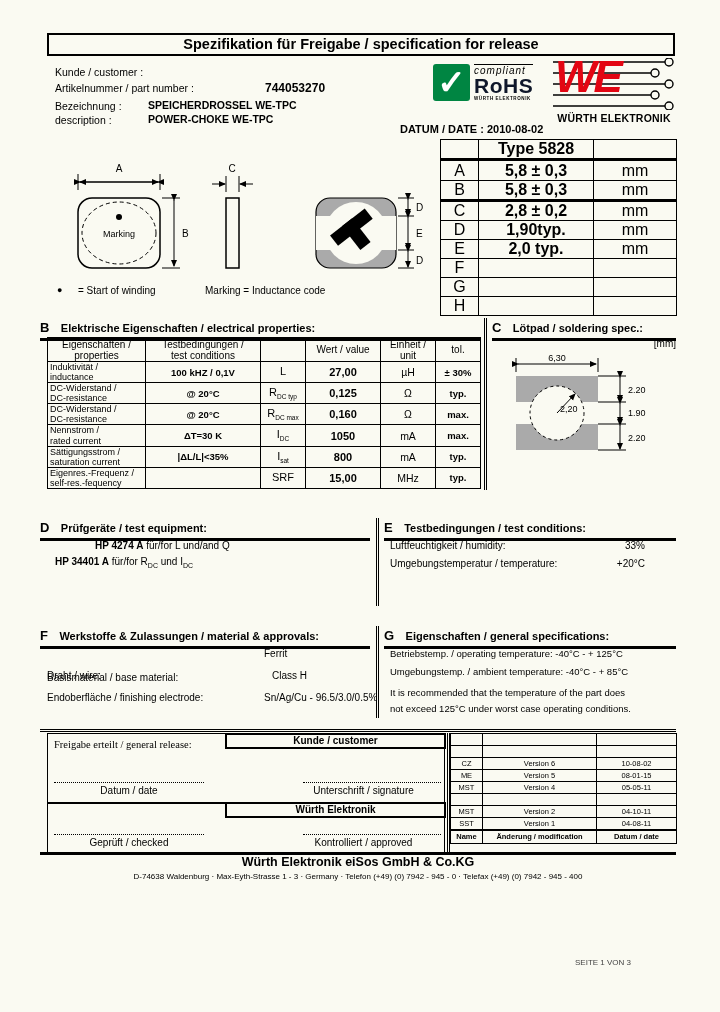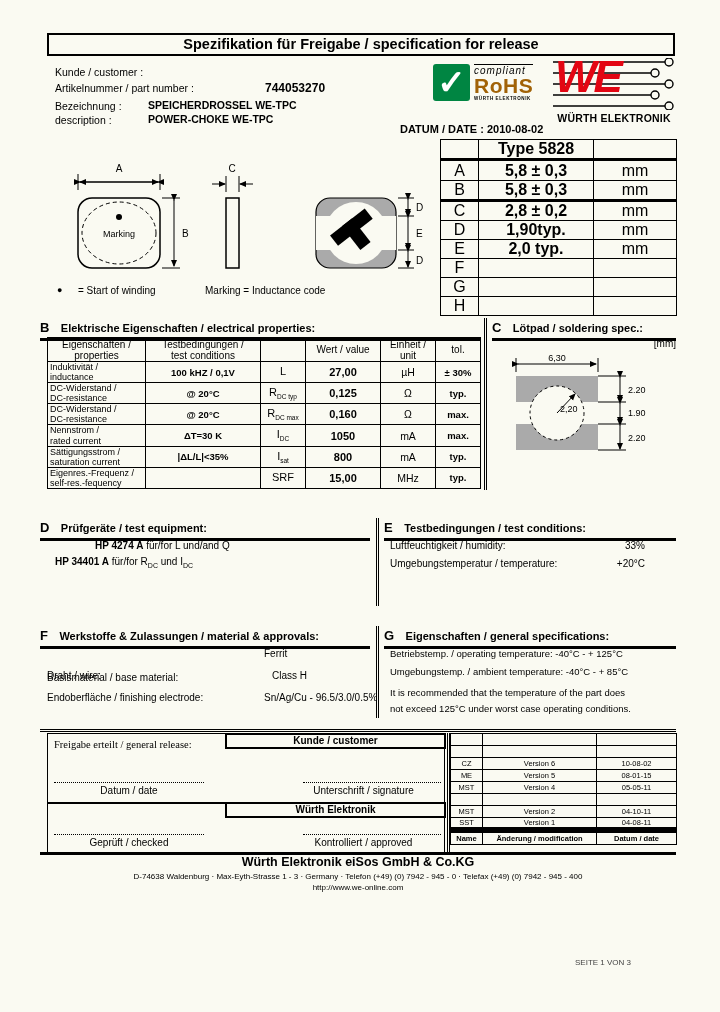--- a/index.html
+++ b/index.html
@@ -59,32 +59,32 @@
   .rel-hdrbox {
     position:absolute; border:2px solid #000; text-align:center;
     font-size:10px; font-weight:bold; height:16px; line-height:12px;
   }
   .dotted { position:absolute; border-bottom:1.5px dotted #000; height:0; }
   .rel-lbl { position:absolute; font-size:10px; text-align:center; }
 
   
   .ver-table { border-collapse:collapse; table-layout:fixed; width:226px; }
   .ver-table td { border:1px solid #000; font-size:7.5px; text-align:center; height:12px; padding:0; overflow:hidden; white-space:nowrap; }
-  .ver-table tr.foot td { font-weight:bold; font-size:7.5px; border-top:6px solid #000000; height:14px; }
+  .ver-table tr.foot td { font-weight:bold; font-size:7.5px; border-top:2px solid #000000; height:14px; }
 
   
   .rohs { left:433px; top:64px; display:flex; align-items:flex-start; }
   .rohs-check {
     width:37px; height:37px; background:#008542; color:#fff;
     font-size:34px; font-weight:bold; text-align:center; line-height:37px;
     border-radius:3px;
   }
   .rohs-txt { margin-left:4px; }
   .rohs-compliant { font-size:10px; font-style:italic; border-top:1.5px solid #000; padding-top:0px; letter-spacing:1px; }
-  .rohs-name { font-size:21px; font-weight:bold; color:#a16207; line-height:20px; letter-spacing:0.5px; }
+  .rohs-name { font-size:21px; font-weight:bold; color:#0f172a; line-height:20px; letter-spacing:0.5px; }
   .rohs-sub { font-size:4.5px; font-weight:bold; letter-spacing:0.6px; }
   .we-logo-txt {
     position:absolute; left:2px; top:-6px; color:#e30613;
     font-size:44px; font-weight:bold; font-style:italic; letter-spacing:-3px;
     font-family:"Liberation Sans", sans-serif;
   }
   .we-brand { left:553px; top:112px; width:122px; text-align:center; font-size:10.5px; font-weight:bold; letter-spacing:0.2px; }
 
   .footer-co { left:40px; top:855px; width:636px; text-align:center; font-size:12.5px; font-weight:bold; }
   .footer-ad { left:40px; top:872px; width:636px; text-align:center; font-size:8px; }
@@ -499,16 +499,15 @@
       <td>Name</td>
       <td>Änderung / modification</td>
       <td>Datum / date</td>
     </tr>
   </tbody>
     </table>
 
   <div class="abs hrule" style="left:40px; top:852px; width:636px;"></div>
   <div class="abs footer-co">Würth Elektronik eiSos GmbH &amp; Co.KG</div>
   <div class="abs footer-ad">D-74638 Waldenburg · Max-Eyth-Strasse 1 - 3 · Germany · Telefon (+49) (0) 7942 - 945 - 0 · Telefax (+49) (0) 7942 - 945 - 400</div>
-  <div class="abs footer-web">http://www.we-online.com</div>
   <div class="abs pageno">SEITE 1 VON 3</div>
 
 </div>
 
 </body></html>

